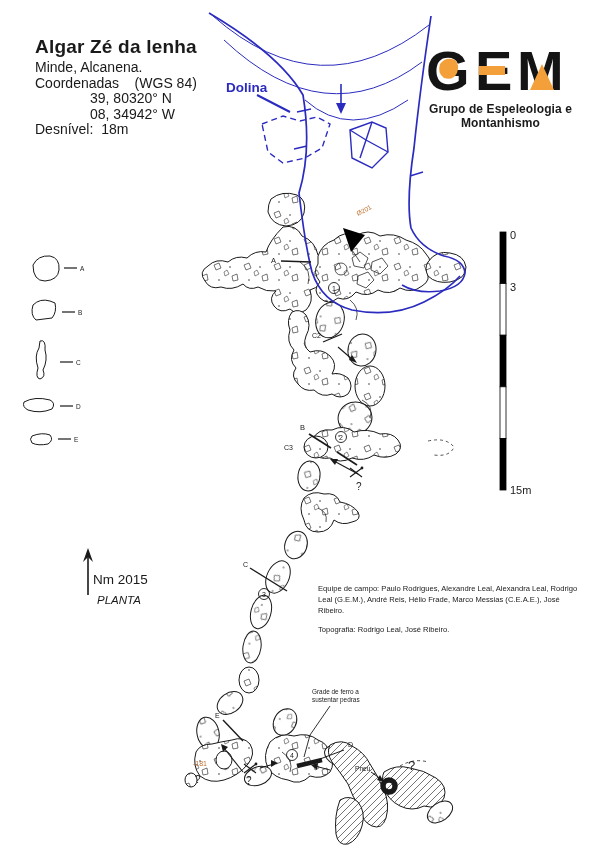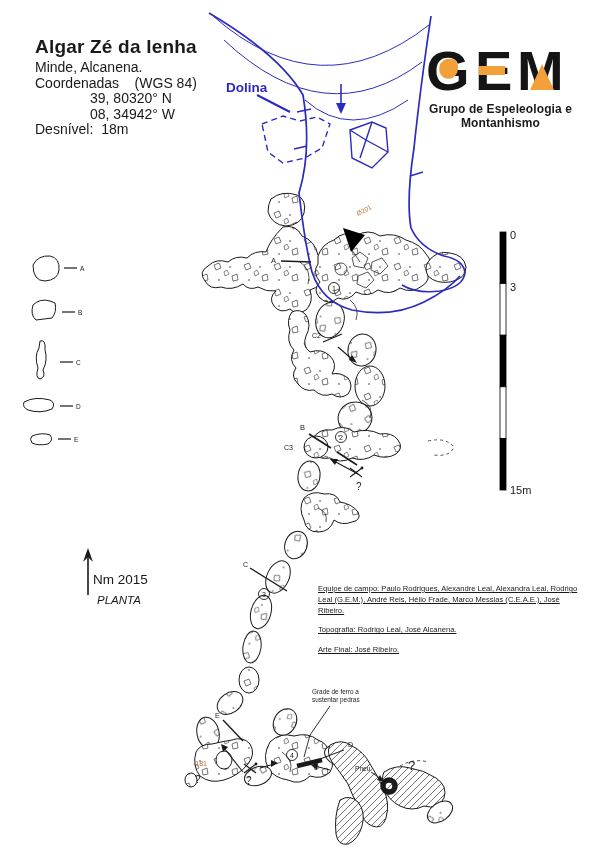--- a/index.html
+++ b/index.html
@@ -8,21 +8,21 @@
   .abs{position:absolute;}
   
   #header{left:35px;top:36px;width:240px;}
   #header .title{font-size:19px;font-weight:bold;letter-spacing:.2px;margin:0 0 2px 0;}
   #header .line{font-size:14px;line-height:15.5px;white-space:pre;}
   #header .indent{padding-left:55px;}
   
   #logo{left:413px;top:40px;width:175px;}
   #logo-sub{font-size:12px;font-weight:bold;text-align:center;width:175px;margin-top:-2px;letter-spacing:.1px;}
   
-  #credits{left:318px;top:584px;width:268px;font-size:7.6px;line-height:1.42;text-decoration:underline;}
+  #credits{left:318px;top:584px;width:268px;font-size:7.6px;line-height:1.42;}
   #credits p{margin:0 0 9px 0;}
   svg text{font-family:"Liberation Sans",sans-serif;}
 </style>
 </head>
 <body>
 <div id="stage">
 
 <svg class="abs" style="left:0;top:0" width="600" height="848" viewBox="0 0 600 848">
   <defs>
     <pattern id="rocks" patternUnits="userSpaceOnUse" width="30" height="26">
@@ -235,17 +235,16 @@
     <text x="62" y="50" font-size="56" font-weight="bold" fill="#141414">E</text>
     <rect x="66" y="26" width="26" height="9" fill="#f3a03a"></rect>
     <text x="104" y="50" font-size="56" font-weight="bold" fill="#141414">M</text>
     <polygon points="117,50 129,24 141,50" fill="#f3a03a"></polygon>
   </svg>
   <div id="logo-sub">Grupo de Espeleologia e Montanhismo</div>
 </div>
 
 <div class="abs" id="credits">
   <p>Equipe de campo: Paulo Rodrigues, Alexandre Leal, Alexandra Leal, Rodrigo Leal (G.E.M.), André Reis, Hélio Frade, Marco Messias (C.E.A.E.), José Ribeiro.</p>
-  <p>Topografia: Rodrigo Leal, José Alcanena.</p>
-  <p>Arte Final: José Ribeiro.</p>
+  <p>Topografia: Rodrigo Leal, José Ribeiro.</p>
 </div>
 
 </div>
 
 </body></html>

